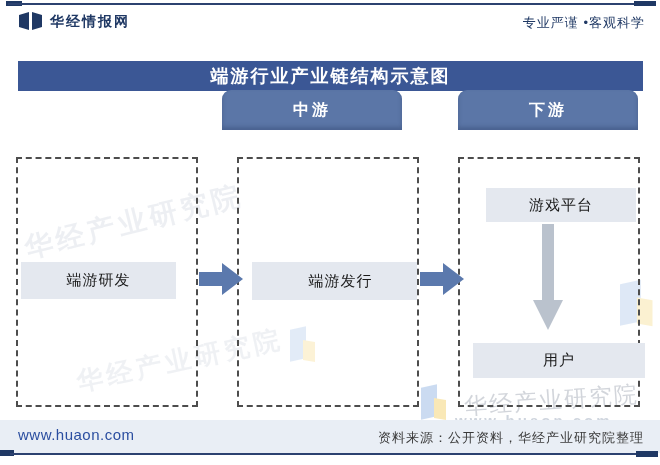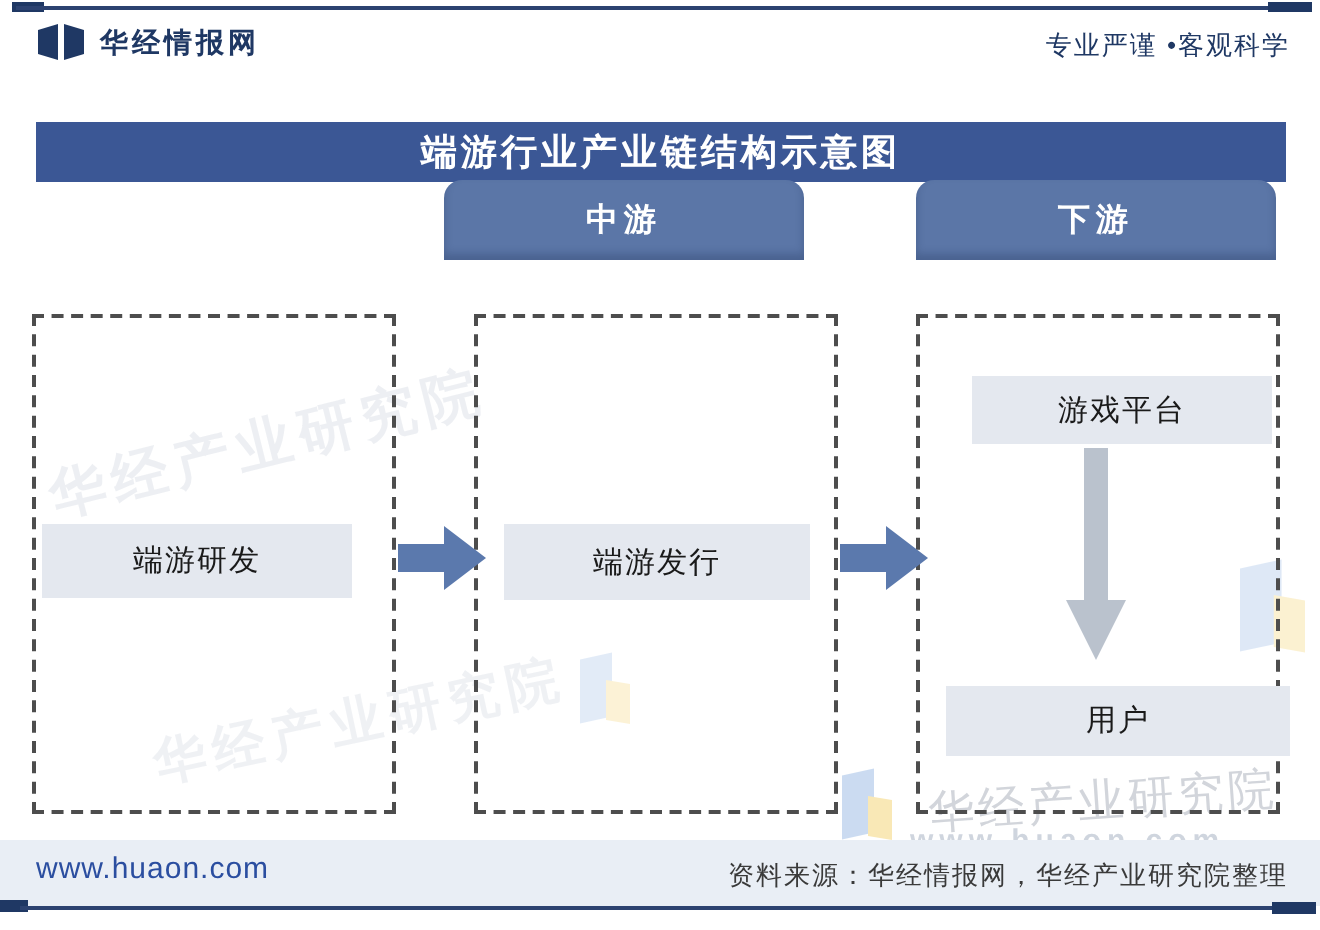--- a/index.html
+++ b/index.html
@@ -33,21 +33,21 @@
   }
   .col-header.c0{left:16px;} .col-header.c1{left:222px;} .col-header.c2{left:458px;}
   .dash-box{position:absolute;top:157px;width:178px;height:246px;border:2px dashed #4d4d4d;background:transparent;}
   .dash-box.c0{left:16px;} .dash-box.c1{left:237px;} .dash-box.c2{left:458px;}
   
   .node{
     position:absolute;background:#e4e8ef;color:#1a1a1a;font-size:15px;letter-spacing:1px;
     display:flex;align-items:center;justify-content:center;
   }
   .node.dev{left:21px;top:262px;width:155px;height:37px;}
-  .node.pub{left:252px;top:262px;width:153px;height:38px;}
+  .node.pub{left:252px;top:262px;width:153px;height:38px;padding-left:12px;}
   .node.plat{left:486px;top:188px;width:150px;height:34px;}
   .node.user{left:473px;top:343px;width:172px;height:35px;}
   
   .arrow-right{position:absolute;top:261px;width:44px;height:36px;}
   .arrow-right.a0{left:199px;} .arrow-right.a1{left:420px;}
   .arrow-down{position:absolute;left:531px;top:224px;width:34px;height:108px;}
   
   .footer-band{position:absolute;left:0;right:0;top:420px;height:33px;background:#e9eef5;}
   .website{position:absolute;left:18px;top:426px;font-size:15px;color:#2b4ea0;letter-spacing:0.5px;}
   .source{position:absolute;right:16px;top:429px;font-size:13px;color:#3a3a3a;letter-spacing:1px;}
@@ -129,19 +129,19 @@
     </svg>
   </div>
   <div class="arrow-down">
     <svg width="34" height="108" viewBox="0 0 34 108">
       <polygon points="11,0 23,0 23,76 32,76 17,106 2,76 11,76" fill="#bac2cd"></polygon>
     </svg>
   </div>
 
   <div class="footer-band"></div>
   <div class="website">www.huaon.com</div>
-  <div class="source">资料来源：华经情报网，华经产业研究院整理</div>
+  <div class="source">资料来源：公开资料，华经产业研究院整理</div>
 
   <div class="bottom-stub-left"></div>
   <div class="bottom-line"></div>
   <div class="bottom-stub-right"></div>
 
 </div>
 
 </body></html>

